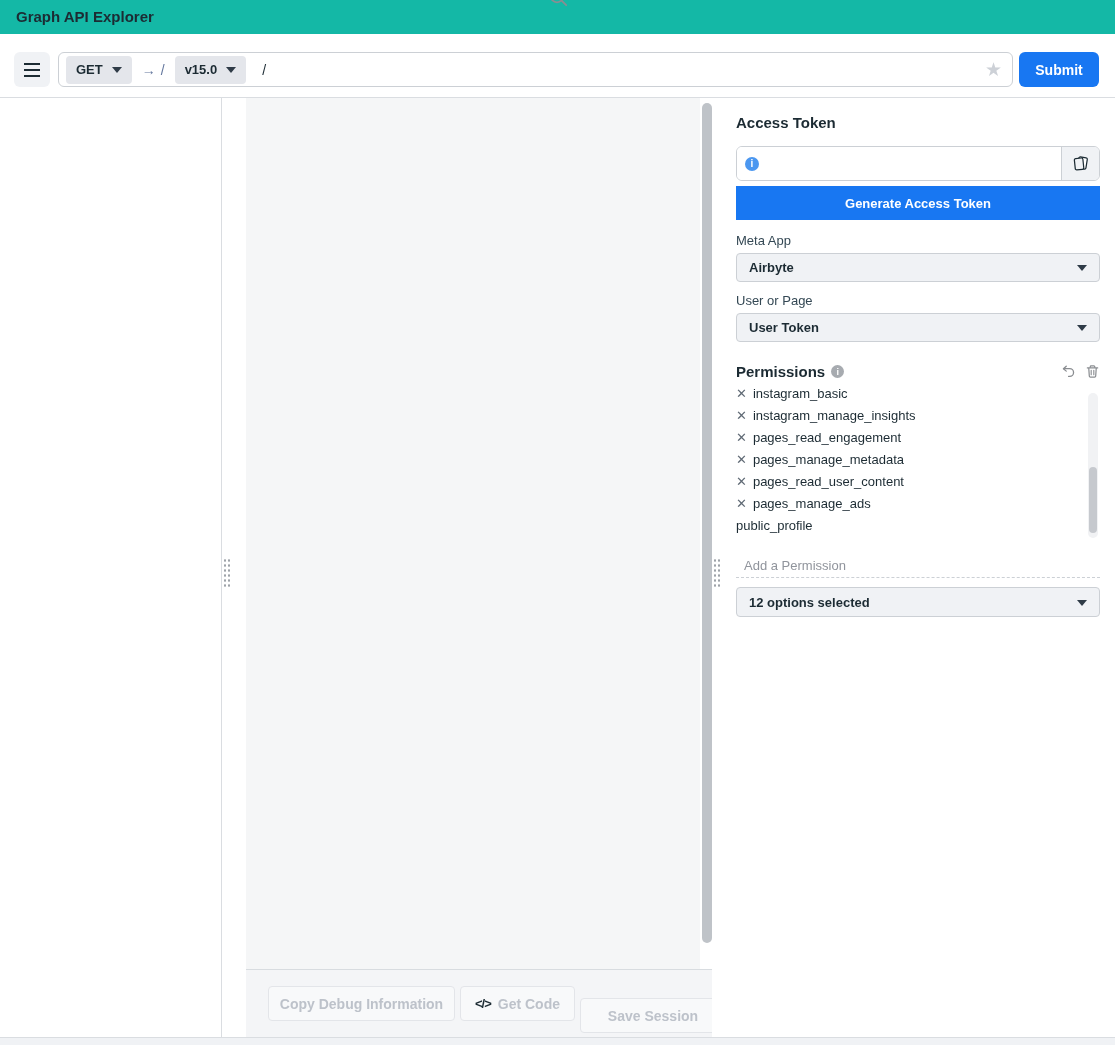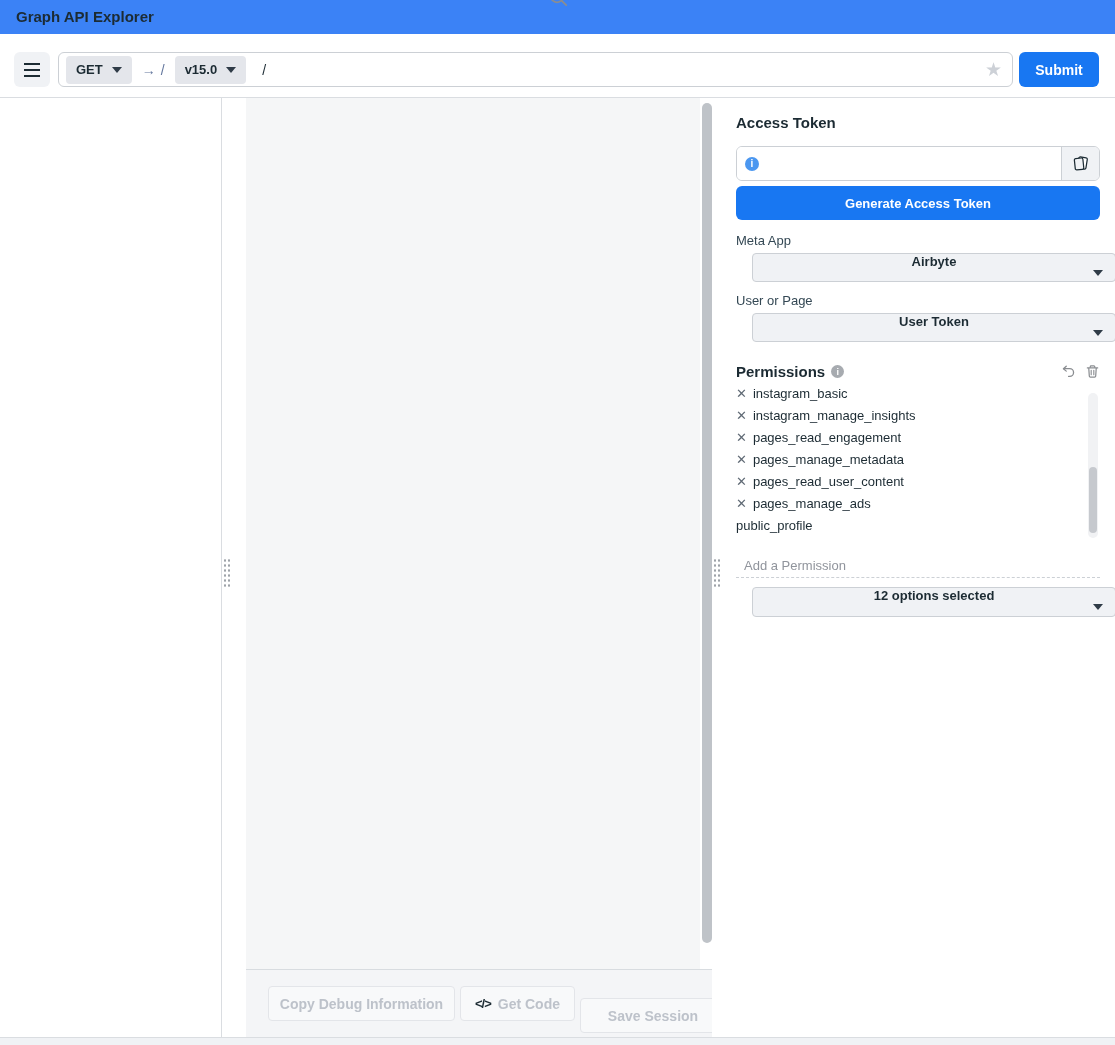--- a/index.html
+++ b/index.html
@@ -1,21 +1,21 @@
 <!DOCTYPE html>
 <html><head>
 <meta charset="utf-8">
 <style>
   * { margin:0; padding:0; box-sizing:border-box; }
   html,body { width:1115px; height:1045px; overflow:hidden; }
   body { font-family:"Liberation Sans", sans-serif; background:#fff; color:#1c2b33; }
   .page { position:relative; width:1115px; height:1045px; background:#fff; }
 
   
-  .app-header { position:absolute; left:0; top:0; width:1115px; height:46px; background:#3b82f6;
+  .app-header { position:absolute; left:0; top:0; width:1115px; height:46px; background:#14b8a6;
     border-bottom:1px solid #dde0e4; overflow:hidden; }
   .app-title { position:absolute; left:16px; top:8px; font-size:15px; font-weight:700; color:#1c2b33; }
   .search-partial { position:absolute; left:548px; top:-13px; }
 
   
   .toolbar { position:absolute; left:0; top:34px; width:1115px; height:64px; background:#fff;
     border-bottom:1px solid #dadde1;text-align:right; }
   .hamburger { position:absolute; left:14px; top:18px; width:36px; height:35px; background:#f0f2f5;
     border-radius:6px; display:flex; flex-direction:column; justify-content:center; align-items:center; gap:4px; cursor:pointer; }
   .hamburger i { display:block; width:16px; height:2px; background:#1c2b33; }
@@ -60,27 +60,27 @@
   .right-panel { position:absolute; left:720px; top:0; width:395px; height:939px; background:#fff; }
   .at-title { position:absolute; left:16px; top:16px; font-size:15px; font-weight:700; }
   .token-row { position:absolute; left:16px; top:48px; width:364px; height:35px; border:1px solid #ccd0d5;
     border-radius:6px; display:flex; overflow:hidden; background:#fff; }
   .token-main { flex:1; display:flex; align-items:center; padding-left:8px; background:#fff; cursor:text; }
   .info-badge { width:14px; height:14px; border-radius:50%; background:#4b97f0; color:#fff; font-size:10px;
     font-weight:700; display:flex; align-items:center; justify-content:center; font-style:normal; }
   .token-copy { width:38px; border-left:1px solid #ccd0d5; background:#f0f2f5; display:flex;
     align-items:center; justify-content:center; cursor:pointer; }
   .generate-btn { position:absolute; left:16px; top:88px; width:364px; height:34px; background:#1877f2;
-    border-radius:6px; color:#fff; font-size:13px; font-weight:700; display:flex; align-items:center;
+    border-radius:0; color:#fff; font-size:13px; font-weight:700; display:flex; align-items:center;
     justify-content:center; cursor:pointer; }
   .field-label { position:absolute; left:16px; font-size:13px; color:#344854; }
   .lbl-meta { top:135px; } .lbl-uop { top:195px; }
-  .select-box { position:absolute; left:32px; width:364px; height:29px; background:#f0f2f5;
+  .select-box { position:absolute; left:16px; width:364px; height:29px; background:#f0f2f5;
     border:1px solid #ccd0d5; border-radius:4px; display:flex; align-items:center; padding:0 12px;
-    font-size:13px; font-weight:700; color:#1c2b33; cursor:pointer;flex-direction:column; }
+    font-size:13px; font-weight:700; color:#1c2b33; cursor:pointer; }
   .sel-meta { top:155px; } .sel-uop { top:215px; } .sel-opts { top:489px; height:30px; }
   .select-box .caret { margin-left:auto; }
 
   .perm-header { position:absolute; left:16px; top:265px; width:364px; display:flex; align-items:center; }
   .perm-title { font-size:15px; font-weight:700; }
   .perm-info { margin-left:6px; width:13px; height:13px; border-radius:50%; background:#a7abb0; color:#fff;
     font-size:9px; font-weight:700; display:flex; align-items:center; justify-content:center; font-style:normal; }
   .perm-actions { margin-left:auto; display:flex; gap:9px; align-items:center; }
   .icon-btn { cursor:pointer; display:flex; }
 

